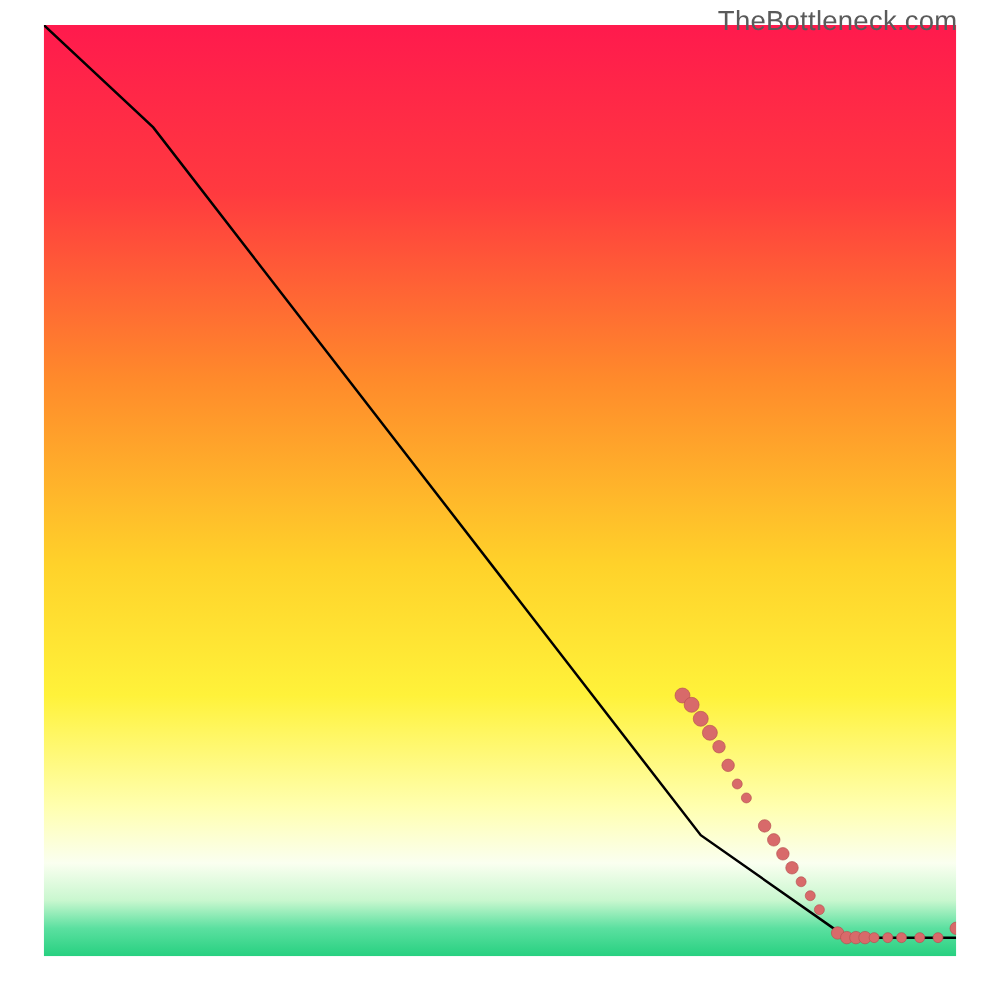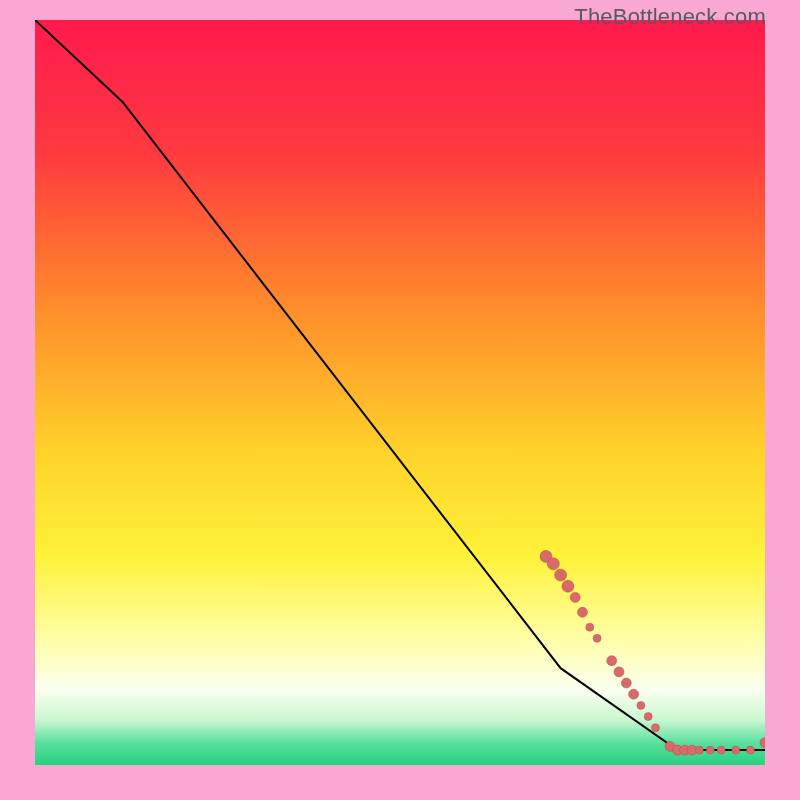--- a/index.html
+++ b/index.html
@@ -8,21 +8,21 @@
     width: 800px;
     height: 800px;
     background: #000;
     overflow: hidden;
     font-family: Arial, Helvetica, sans-serif;
   }
   .stage {
     position: relative;
     width: 800px;
     height: 800px;
-    background: #f9a8d4;
+    background: #ffffff;
   }
   .plot {
     position: absolute;
     left: 35px;
     top: 20px;
     width: 730px;
     height: 745px;
     overflow: hidden;
   }
   .gradient {

